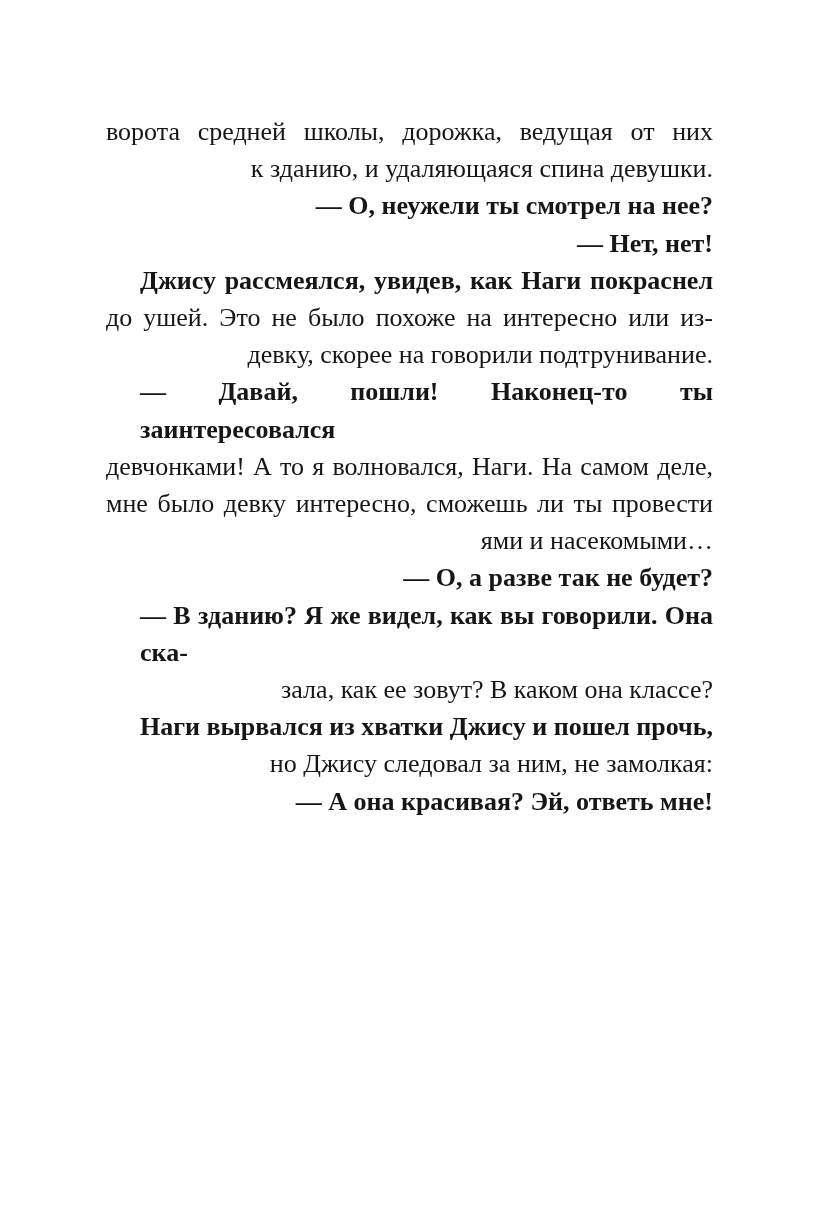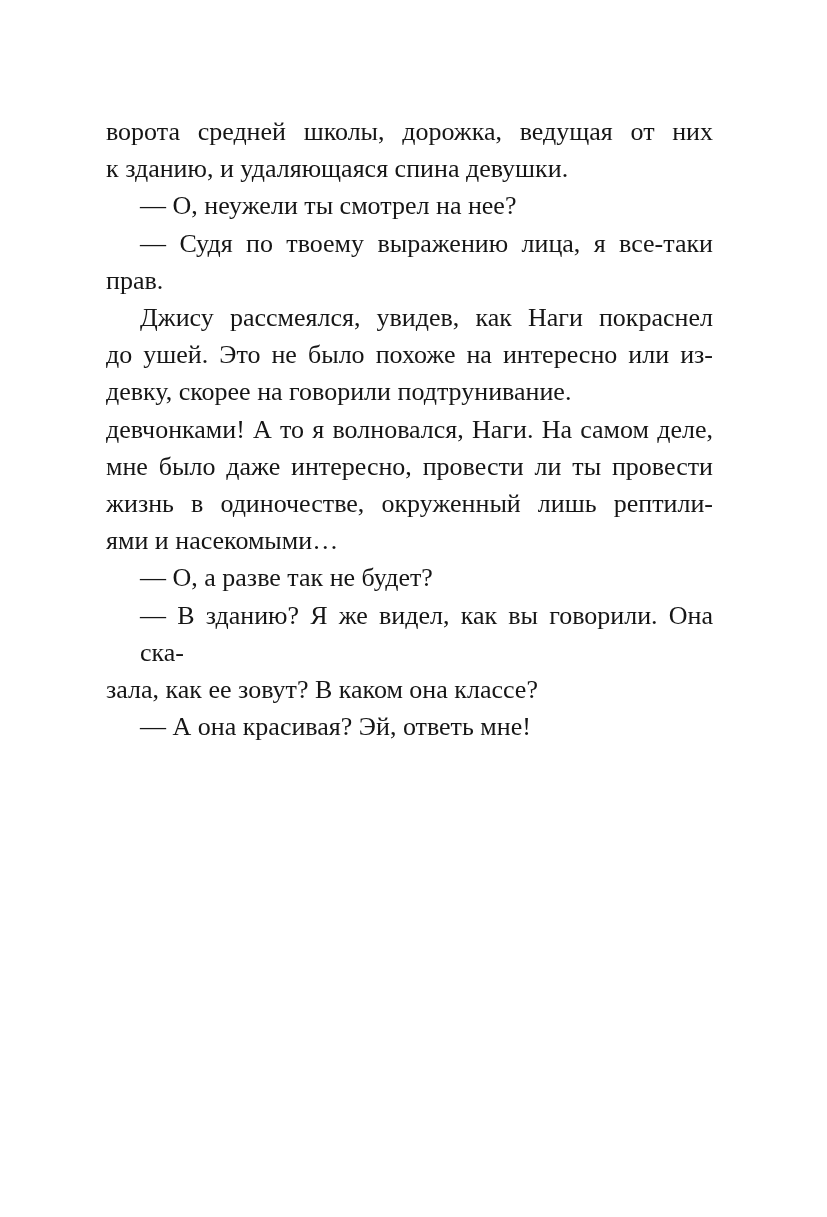--- a/index.html
+++ b/index.html
@@ -27,61 +27,65 @@
     width: 607px;
     font-size: 26px;
     line-height: 37.2px;
     -webkit-font-smoothing: antialiased;
   }
   .paragraph {
     margin: 0;
     padding: 0;
   }
   .line {
-    text-align: left;
+    text-align: right;
   }
   .line.just {
     text-align: justify;
     text-align-last: justify;
   }
   .line.first-indent {
     padding-left: 34px;
+    font-weight: bold;
   }
 </style>
 </head>
 <body>
 
 <main class="page">
   <div class="text-block">
       <div class="paragraph">
         <div class="line just">ворота средней школы, дорожка, ведущая от них</div>
         <div class="line">к зданию, и удаляющаяся спина девушки.</div>
       </div>
       <div class="paragraph">
         <div class="line first-indent">— О, неужели ты смотрел на нее?</div>
       </div>
       <div class="paragraph">
-        <div class="line just first-indent">— Судя по твоему выражению лица, я все-таки</div>
-        <div class="line">прав.</div>
+        <div class="line first-indent">— Нет, нет!</div>
       </div>
       <div class="paragraph">
         <div class="line just first-indent">Джису рассмеялся, увидев, как Наги покраснел</div>
         <div class="line just">до ушей. Это не было похоже на интересно или из-</div>
         <div class="line">девку, скорее на говорили подтрунивание.</div>
       </div>
       <div class="paragraph">
+        <div class="line just first-indent">— Давай, пошли! Наконец-то ты заинтересовался</div>
         <div class="line just">девчонками! А то я волновался, Наги. На самом деле,</div>
-        <div class="line just">мне было даже интересно, провести ли ты провести</div>
-        <div class="line just">жизнь в одиночестве, окруженный лишь рептили-</div>
+        <div class="line just">мне было девку интересно, сможешь ли ты провести</div>
         <div class="line">ями и насекомыми…</div>
       </div>
       <div class="paragraph">
         <div class="line first-indent">— О, а разве так не будет?</div>
       </div>
       <div class="paragraph">
         <div class="line just first-indent">— В зданию? Я же видел, как вы говорили. Она ска-</div>
         <div class="line">зала, как ее зовут? В каком она классе?</div>
       </div>
       <div class="paragraph">
+        <div class="line just first-indent">Наги вырвался из хватки Джису и пошел прочь,</div>
+        <div class="line">но Джису следовал за ним, не замолкая:</div>
+      </div>
+      <div class="paragraph">
         <div class="line first-indent">— А она красивая? Эй, ответь мне!</div>
       </div>
     </div>
 </main>
 
 </body></html>

